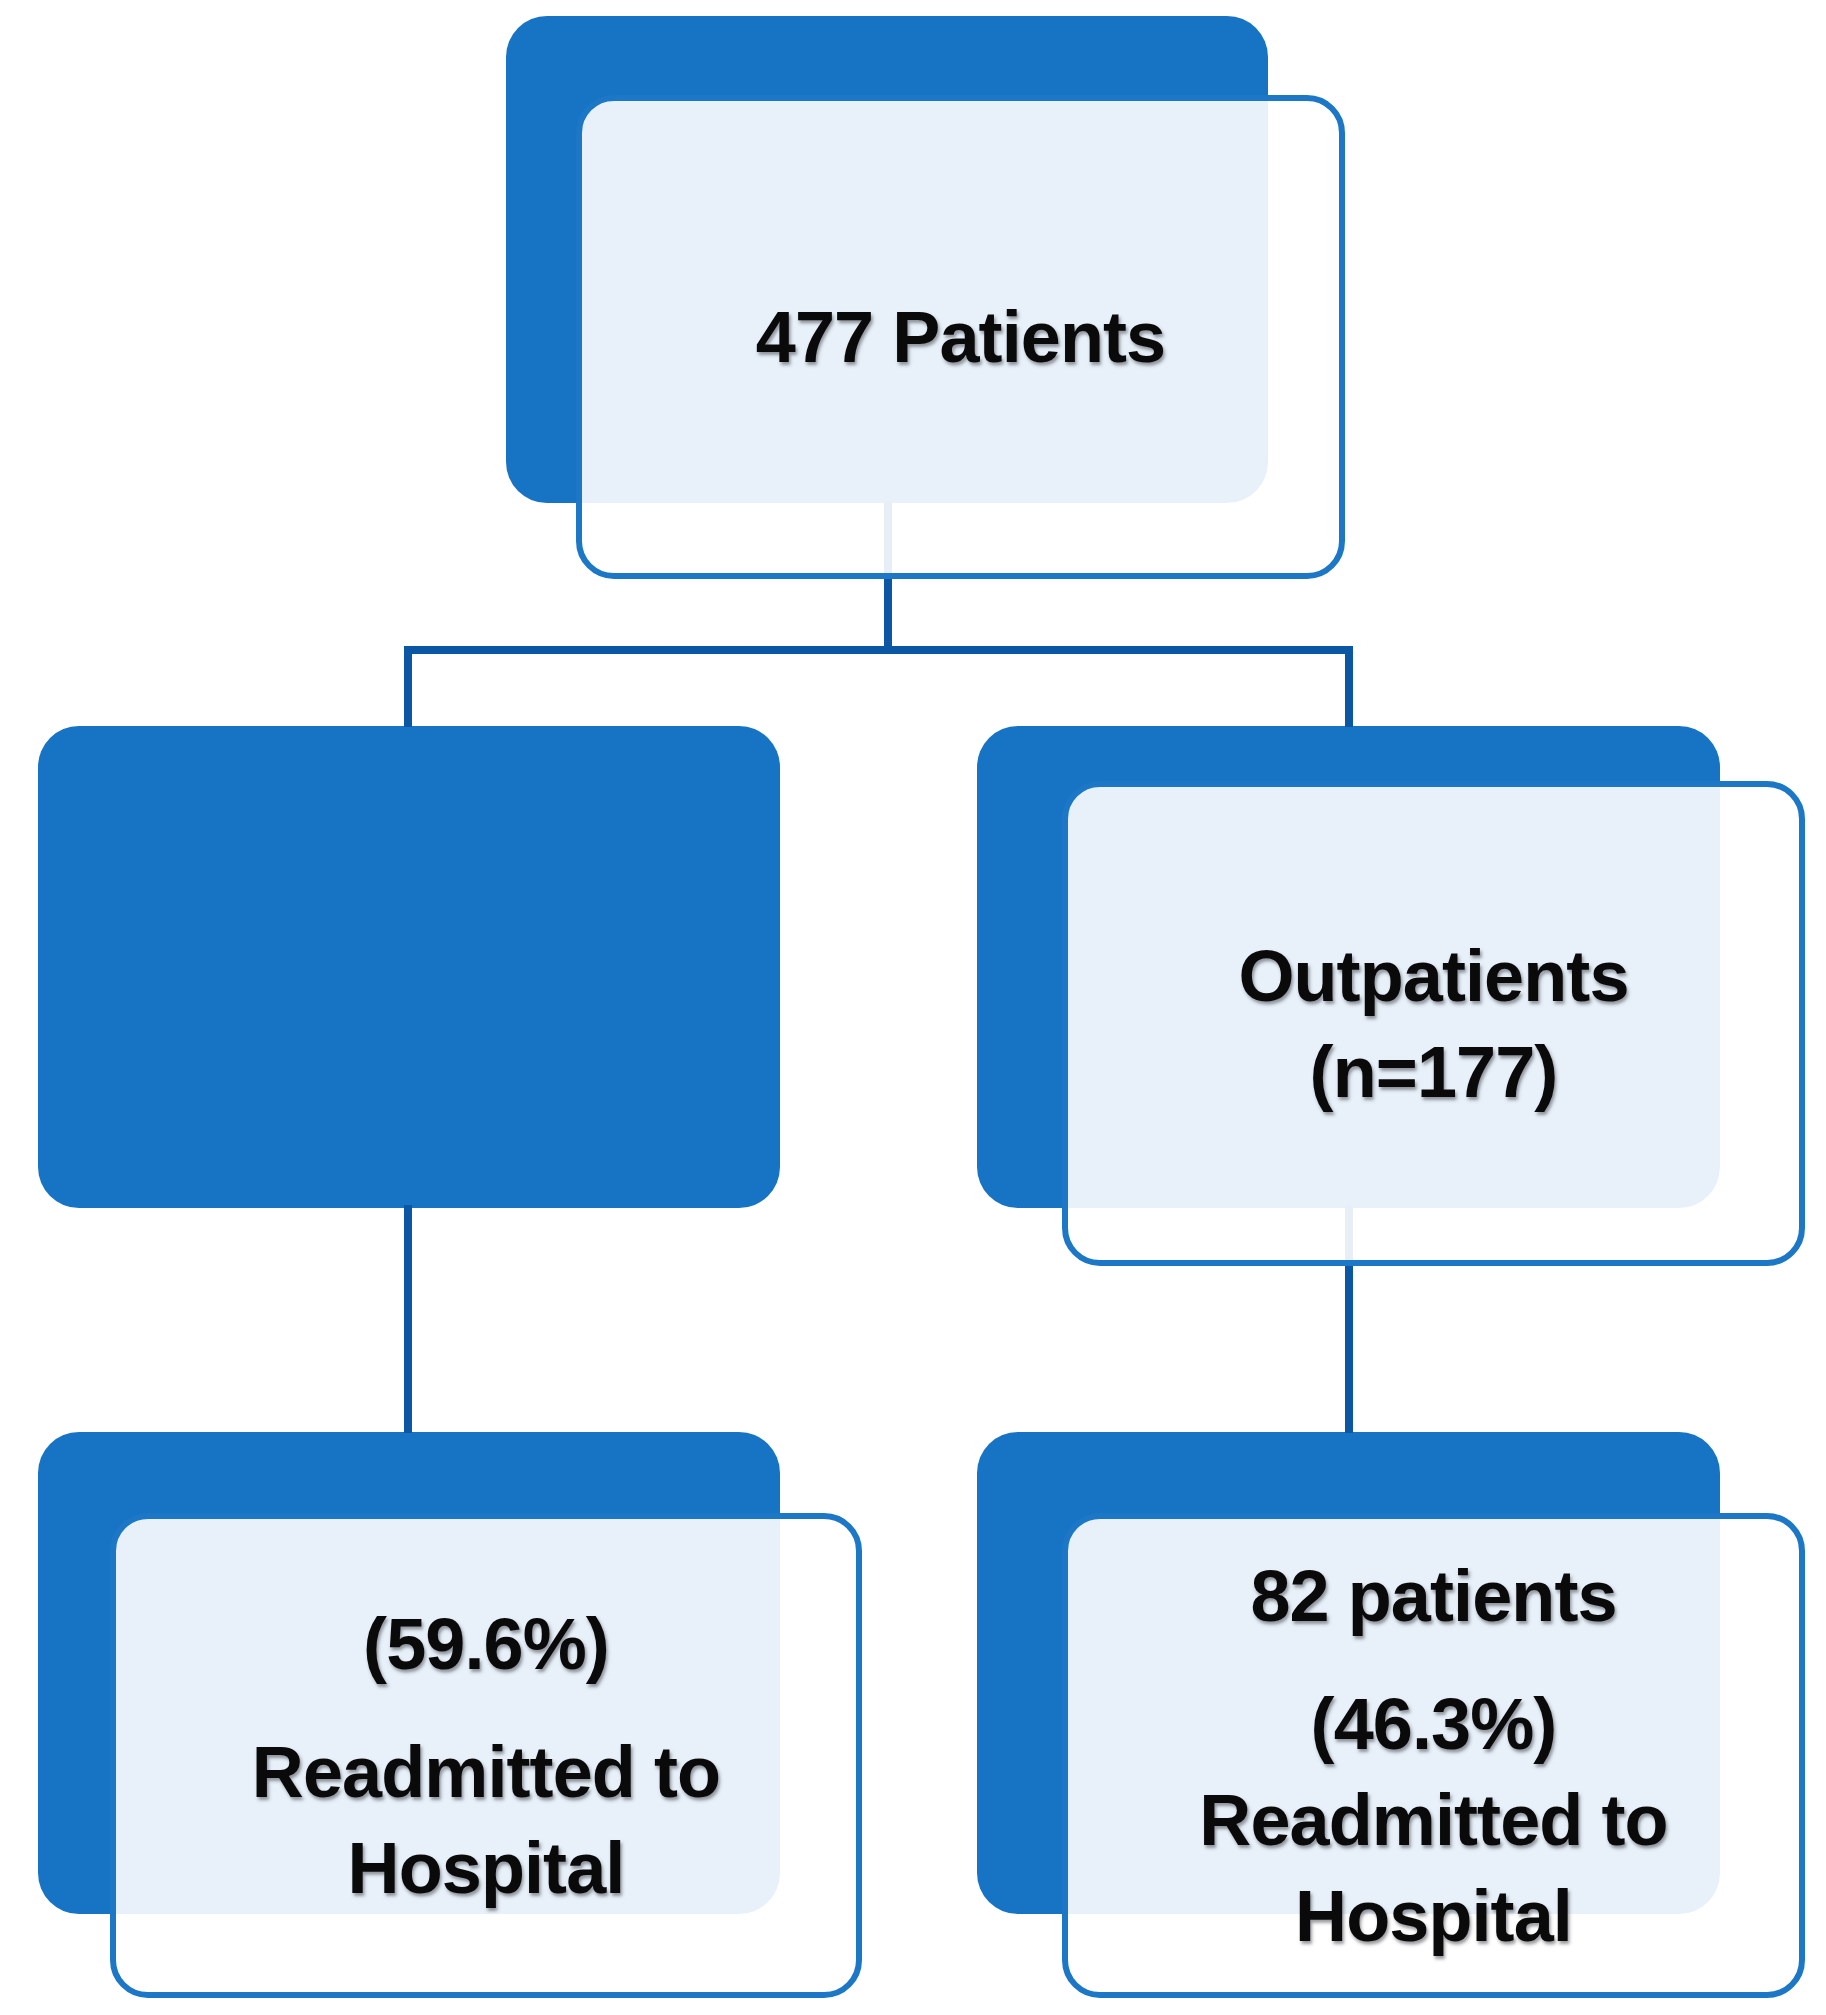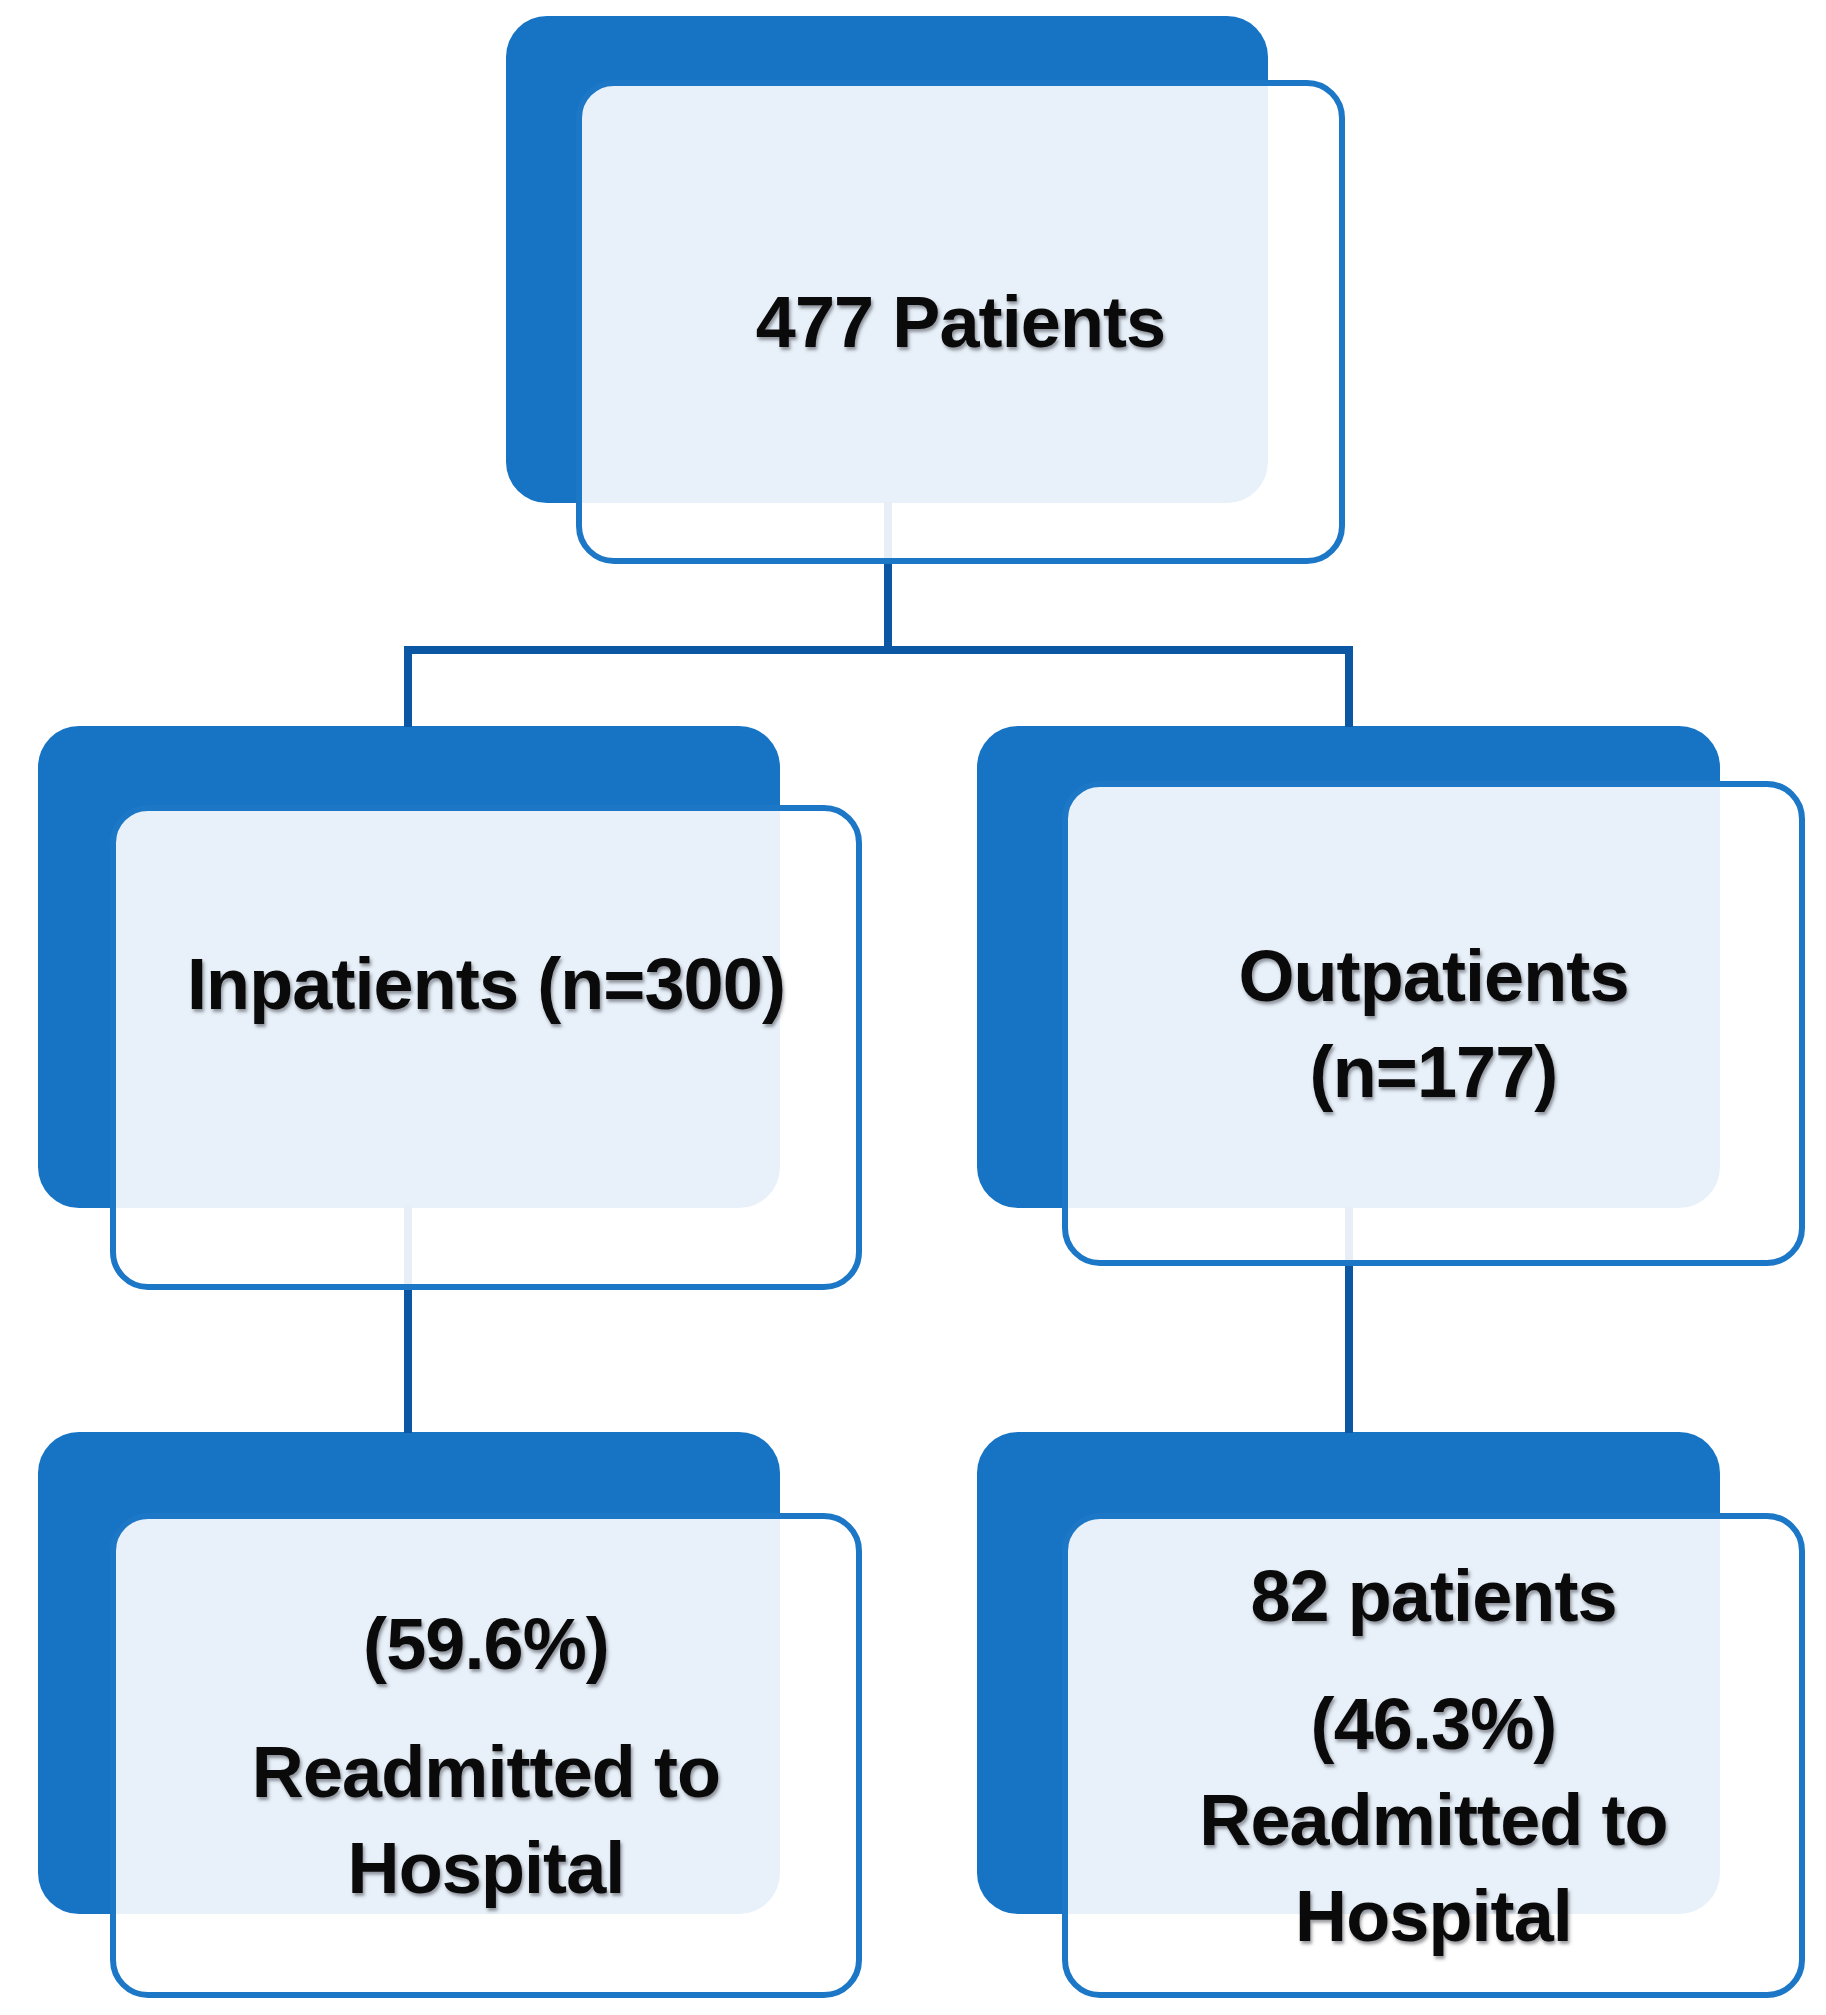--- a/index.html
+++ b/index.html
@@ -49,21 +49,21 @@
     font-weight: bold;
     letter-spacing: -0.9px;
     color: var(--text-color, #0a0a0b);
     text-shadow: 1.7px 2.6px 3.4px rgba(55, 55, 65, 0.50);
     white-space: nowrap;
   }
   .para-gap { margin-top: 32px; }
 
   
   .b-root { left: 506px;  top: 15.5px;   width: 762px; height: 487px; }
-  .f-root { left: 576px;  top: 80px;  width: 769px; height: 484px; }
+  .f-root { left: 576px;  top: 95px;  width: 769px; height: 484px; }
 
   .b-inpat  { left: 38px;   top: 726px; width: 742px; height: 482px; }
   .f-inpat  { left: 110px;  top: 805px; width: 752px; height: 485px; }
   .b-outpat { left: 977px; top: 726px; width: 743px; height: 482px; }
   .f-outpat { left: 1062px; top: 781px; width: 743px; height: 485px; }
 
   .b-inre  { left: 38px;   top: 1432px; width: 742px; height: 482px; }
   .f-inre  { left: 110px;  top: 1513px; width: 752px; height: 485px; }
   .b-outre { left: 977px; top: 1432px; width: 743px; height: 482px; }
   .f-outre { left: 1062px; top: 1513px; width: 743px; height: 485px; }
@@ -90,24 +90,20 @@
   <div class="connector c-hbar"></div>
   <div class="connector c-v-left-mid"></div>
   <div class="connector c-v-right-mid"></div>
   <div class="connector c-v-left-low"></div>
   <div class="connector c-v-right-low"></div>
 
   <div class="front f-root">
     <div class="line">477 Patients</div>
   </div>
 
-  <div class="front f-inpat">
-    <div class="line">Inpatients (n=300)</div>
-    <div class="line para-gap"></div>
-  </div>
 
   <div class="front f-outpat">
     <div class="line">Outpatients</div>
     <div class="line">(n=177)</div>
   </div>
 
   <div class="front f-inre">
     <div class="line">(59.6%)</div>
     <div class="line para-gap">Readmitted to</div>
     <div class="line">Hospital</div>

